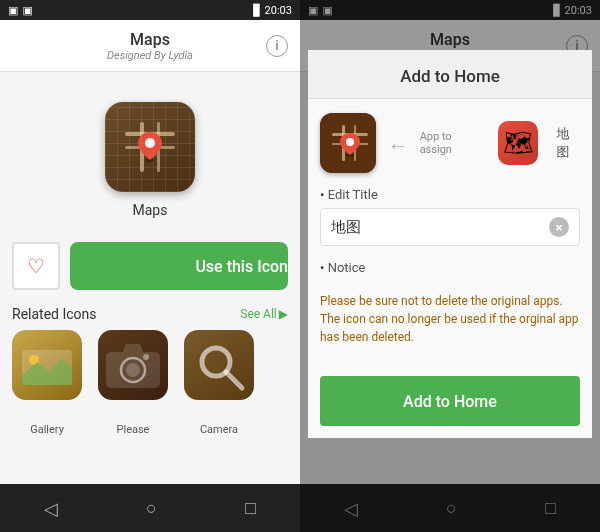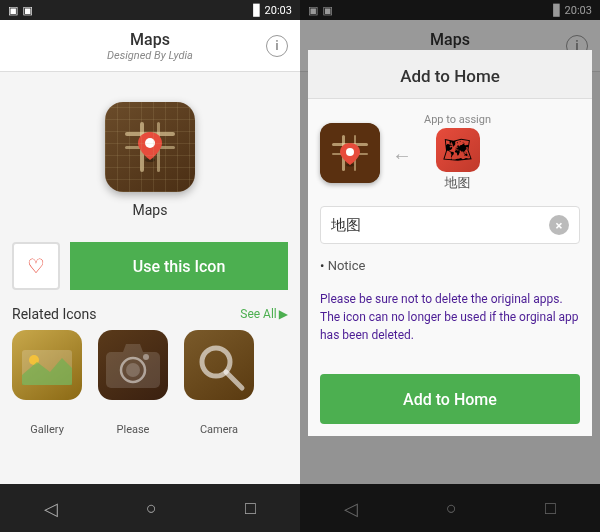--- a/index.html
+++ b/index.html
@@ -101,22 +101,22 @@
       border-radius: 4px;
       background: white;
       display: flex; align-items: center; justify-content: center;
       flex-shrink: 0;
     }
 
     .use-btn {
       flex: 1;
       height: 48px;
       background: #4caf50;
-      border-radius: 0;
-      display: flex; align-items: center; justify-content: center;
+      border-radius: 8px;
+      display: flex; align-items: center; justify-content: flex-end;
       color: white;
       font-size: 16px;
       font-weight: 500;
     }
 
     .section-header {
       display: flex;
       justify-content: space-between;
       align-items: center;
       padding: 16px 12px 8px;
@@ -221,23 +221,23 @@
       background: linear-gradient(145deg, #6b4c2a, #4a2e14);
       position: relative;
       overflow: hidden;
       box-shadow: 0 2px 5px rgba(0,0,0,0.3);
     }
 
     .arrow-icon { font-size: 20px; color: #aaa; }
 
     .assign-app-box {
       display: flex;
-      flex-direction: column;
-      align-items: center;
-      gap: 2px;
+      flex-direction: row;
+      align-items: center;
+      gap: 18px;
     }
 
     .assign-app-icon {
       width: 44px; height: 44px;
       background: linear-gradient(135deg, #e74c3c, #c0392b);
       border-radius: 10px;
       display: flex; align-items: center; justify-content: center;
       font-size: 22px;
     }
 
@@ -274,21 +274,21 @@
       display: flex; align-items: center; justify-content: center;
       color: white;
       font-size: 13px;
       font-weight: bold;
     }
 
     .notice-section { margin-top: 2px; }
 
     .notice-text {
       font-size: 12px;
-      color: #4c1d95;
+      color: #a16207;
       line-height: 1.5;
       margin-top: 17px;
     }
 
     .add-home-btn {
       width: calc(100% - 24px);
       margin: 16px 12px 12px;
       height: 50px;
       background: #4caf50;
       border-radius: 4px;
@@ -476,20 +476,21 @@
         <span class="arrow-icon">←</span>
         <div class="assign-app-box">
           <span class="assign-label">App to assign</span>
           <div class="assign-app-icon">
             <span style="font-size:24px;">🗺</span>
           </div>
           <span class="assign-name">地图</span>
         </div>
       </div>
 
+      <div class="field-label">Edit Title</div>
       <div class="text-input-row">
         <span class="text-input-value">地图</span>
         <div class="clear-btn">×</div>
       </div>
 
       <div class="notice-section">
         <div class="field-label">Notice</div>
         <div class="notice-text">
           <span>Please be sure not to delete the original apps.
 The icon can no longer be used if the orginal app has been deleted.</span>

